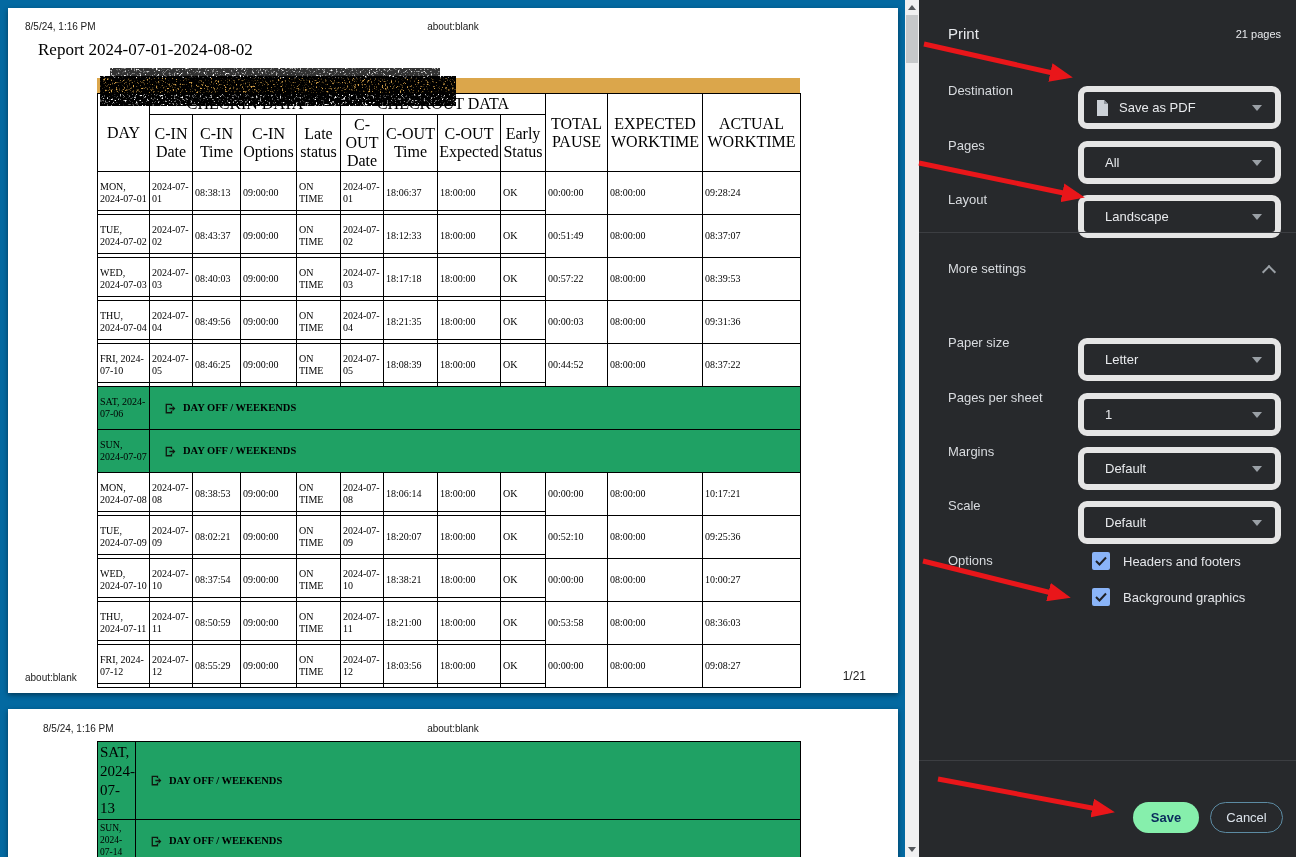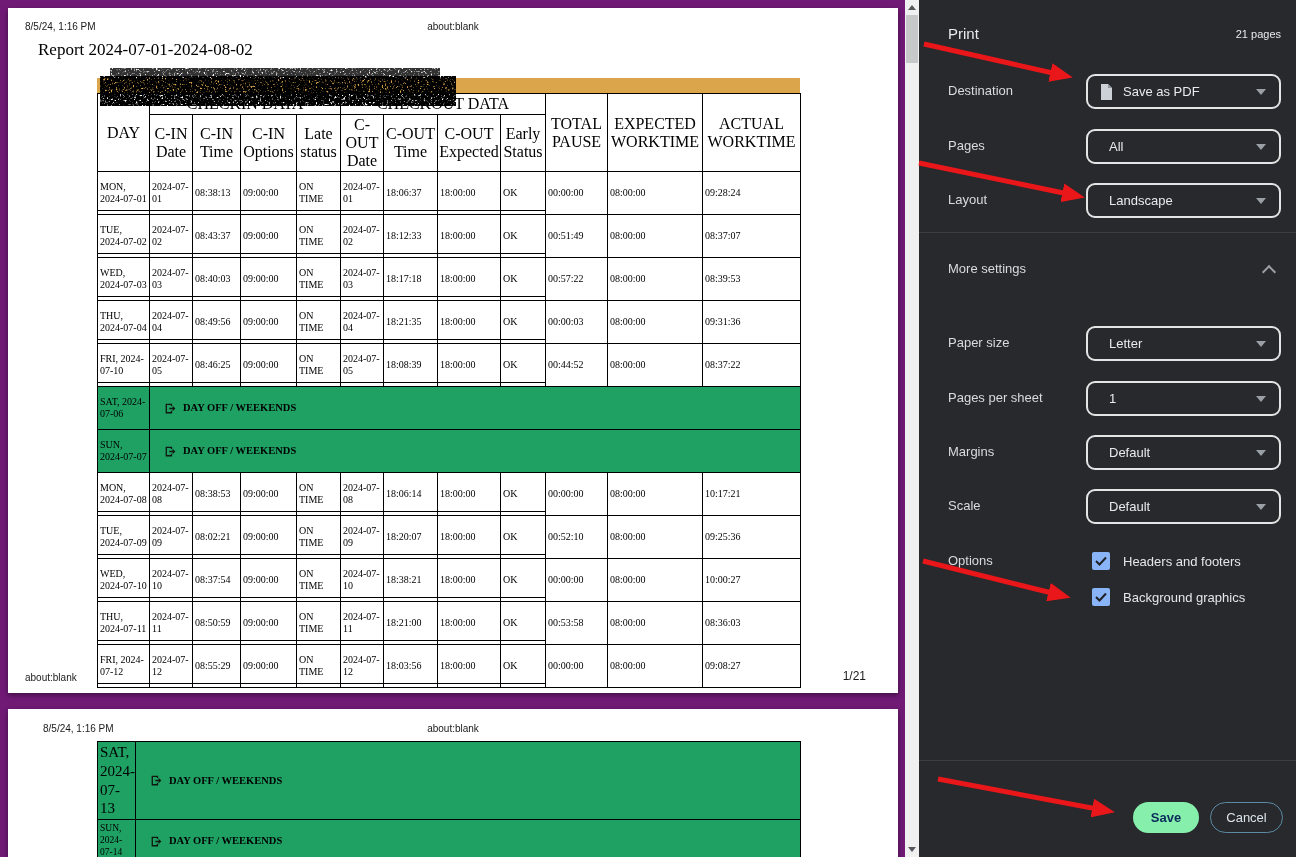--- a/index.html
+++ b/index.html
@@ -1,18 +1,18 @@
 <!DOCTYPE html>
 <html><head>
 <meta charset="utf-8">
 <style>
   html,body{margin:0;padding:0;width:1296px;height:857px;overflow:hidden;
     font-family:"Liberation Sans",sans-serif;background:#56585c;}
   
-  #preview{position:absolute;left:0;top:0;width:905px;height:857px;background:#701a75;overflow:hidden;}
+  #preview{position:absolute;left:0;top:0;width:905px;height:857px;background:#0369a1;overflow:hidden;}
   .sheet{position:absolute;left:8px;width:890px;background:#fff;box-shadow:0 2px 5px rgba(0,0,0,.45);}
   #page1{top:8px;height:685px;}
   #page2{top:709px;height:170px;}
   .hdr-txt{position:absolute;font-size:10px;color:#1a1a1a;}
   #report-title{position:absolute;left:30px;top:32px;font-family:"Liberation Serif",serif;font-size:17px;color:#000;}
   #banner{position:absolute;left:89px;top:70px;width:703px;height:15px;}
   .noise-svg{position:absolute;pointer-events:none;}
   
   table.report{position:absolute;border-collapse:collapse;table-layout:fixed;
     font-family:"Liberation Serif",serif;font-size:10px;color:#000;}
@@ -37,21 +37,21 @@
   #vthumb{position:absolute;left:1px;top:15px;width:12px;height:48px;background:#c6c8ca;}
   .sb-arrow{position:absolute;left:3px;width:0;height:0;border-left:4px solid transparent;border-right:4px solid transparent;}
   #sb-up{top:5px;border-bottom:5px solid #55585c;}
   #sb-dn{bottom:5px;border-top:5px solid #55585c;}
   
   #panel{position:absolute;left:919px;top:0;width:377px;height:857px;background:#27292c;color:#dfe2e6;}
   #panel-title{position:absolute;left:29px;top:25px;font-size:15px;color:#e8eaed;}
   #pages-count{position:absolute;right:15px;top:28px;font-size:11px;font-weight:normal;color:#e8eaed;}
   .field{position:absolute;left:29px;right:15px;height:33px;}
   .flabel{position:absolute;left:0;top:0;line-height:33px;font-size:13px;color:#d8dbdf;}
-  .select{position:absolute;right:0;top:0;width:191px;height:31px;border:2px solid #e5e5e5;border-radius:9px;
+  .select{position:absolute;right:0;top:12px;width:191px;height:31px;border:6px solid #e5e5e5;border-radius:9px;
     display:flex;align-items:center;cursor:pointer;}
   .select .sval{font-size:13px;color:#e8eaed;margin-left:21px;}
   .select.withicon .sval{margin-left:10px;}
   .select .doc{margin-left:12px;display:flex;}
   .caret{position:absolute;right:13px;top:13px;width:0;height:0;border-left:5px solid transparent;border-right:5px solid transparent;border-top:6px solid #9aa0a6;}
   .divider{position:absolute;left:0;width:100%;height:1px;background:#3c3e42;}
   #more-settings{position:absolute;left:0;top:250px;width:100%;height:38px;cursor:pointer;}
   #more-settings span.lbl{position:absolute;left:29px;top:11px;font-size:13px;color:#d8dbdf;}
   .chev-up{position:absolute;right:22px;top:17px;width:8px;height:8px;border-right:2px solid #9aa0a6;border-bottom:2px solid #9aa0a6;transform:rotate(-135deg);}
   .cbrow{position:absolute;left:173px;height:18px;display:flex;align-items:center;cursor:pointer;}

